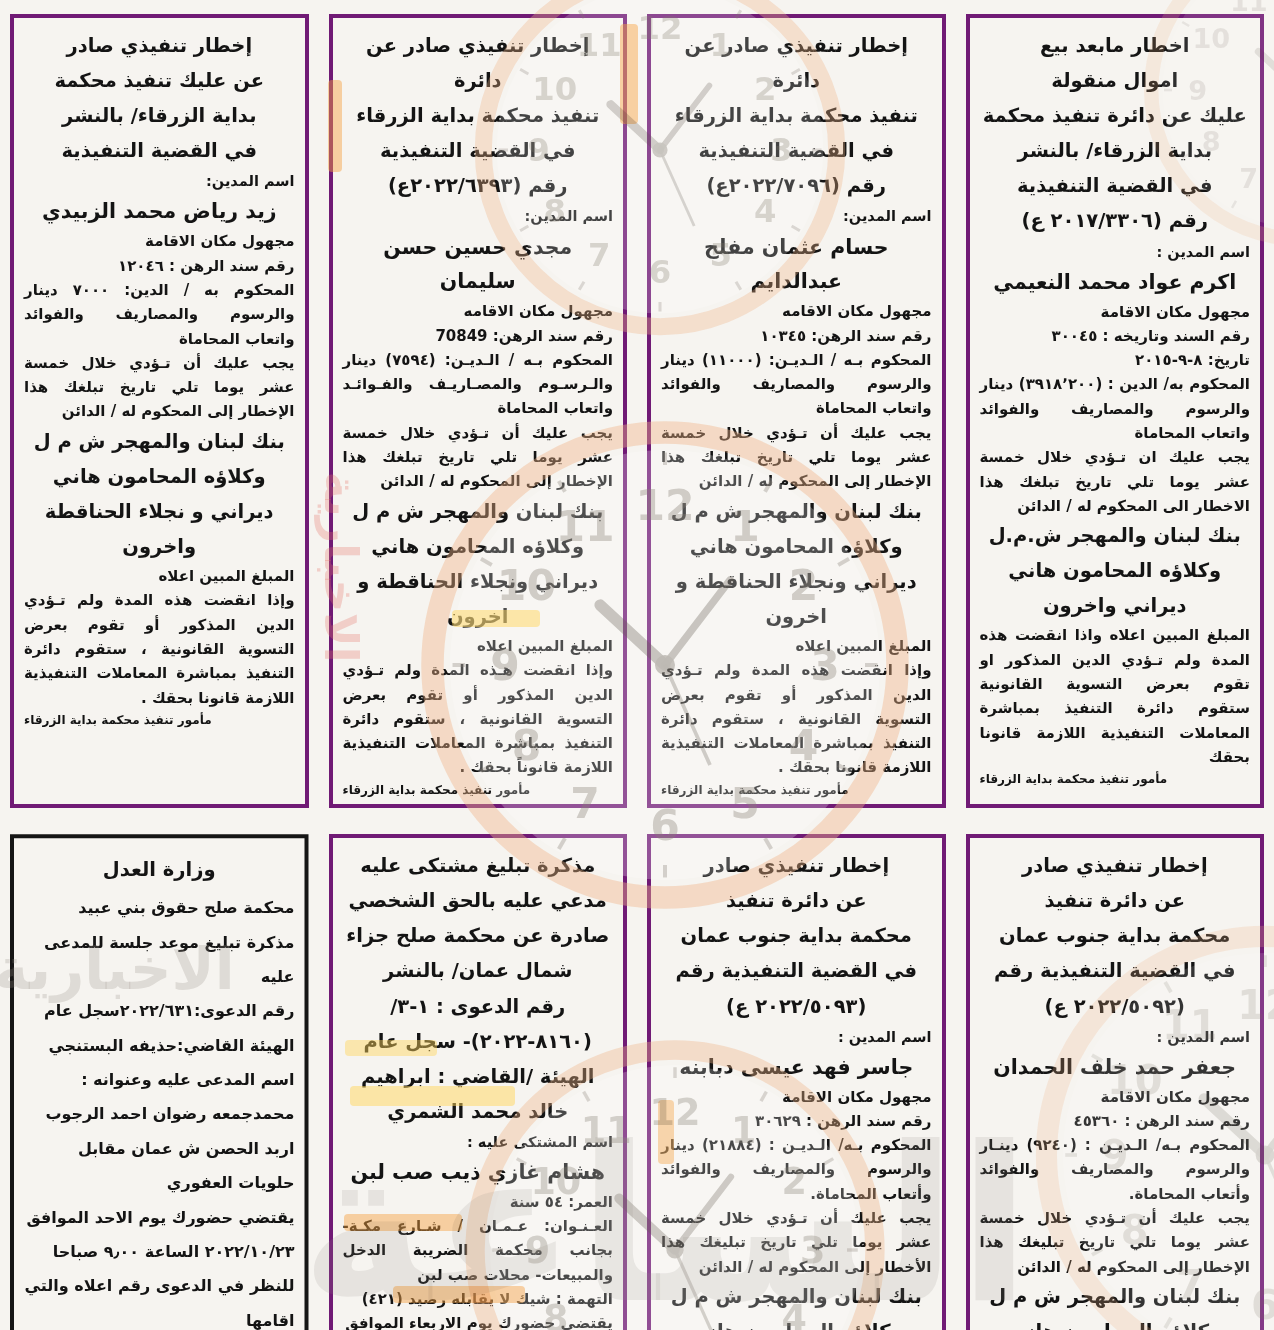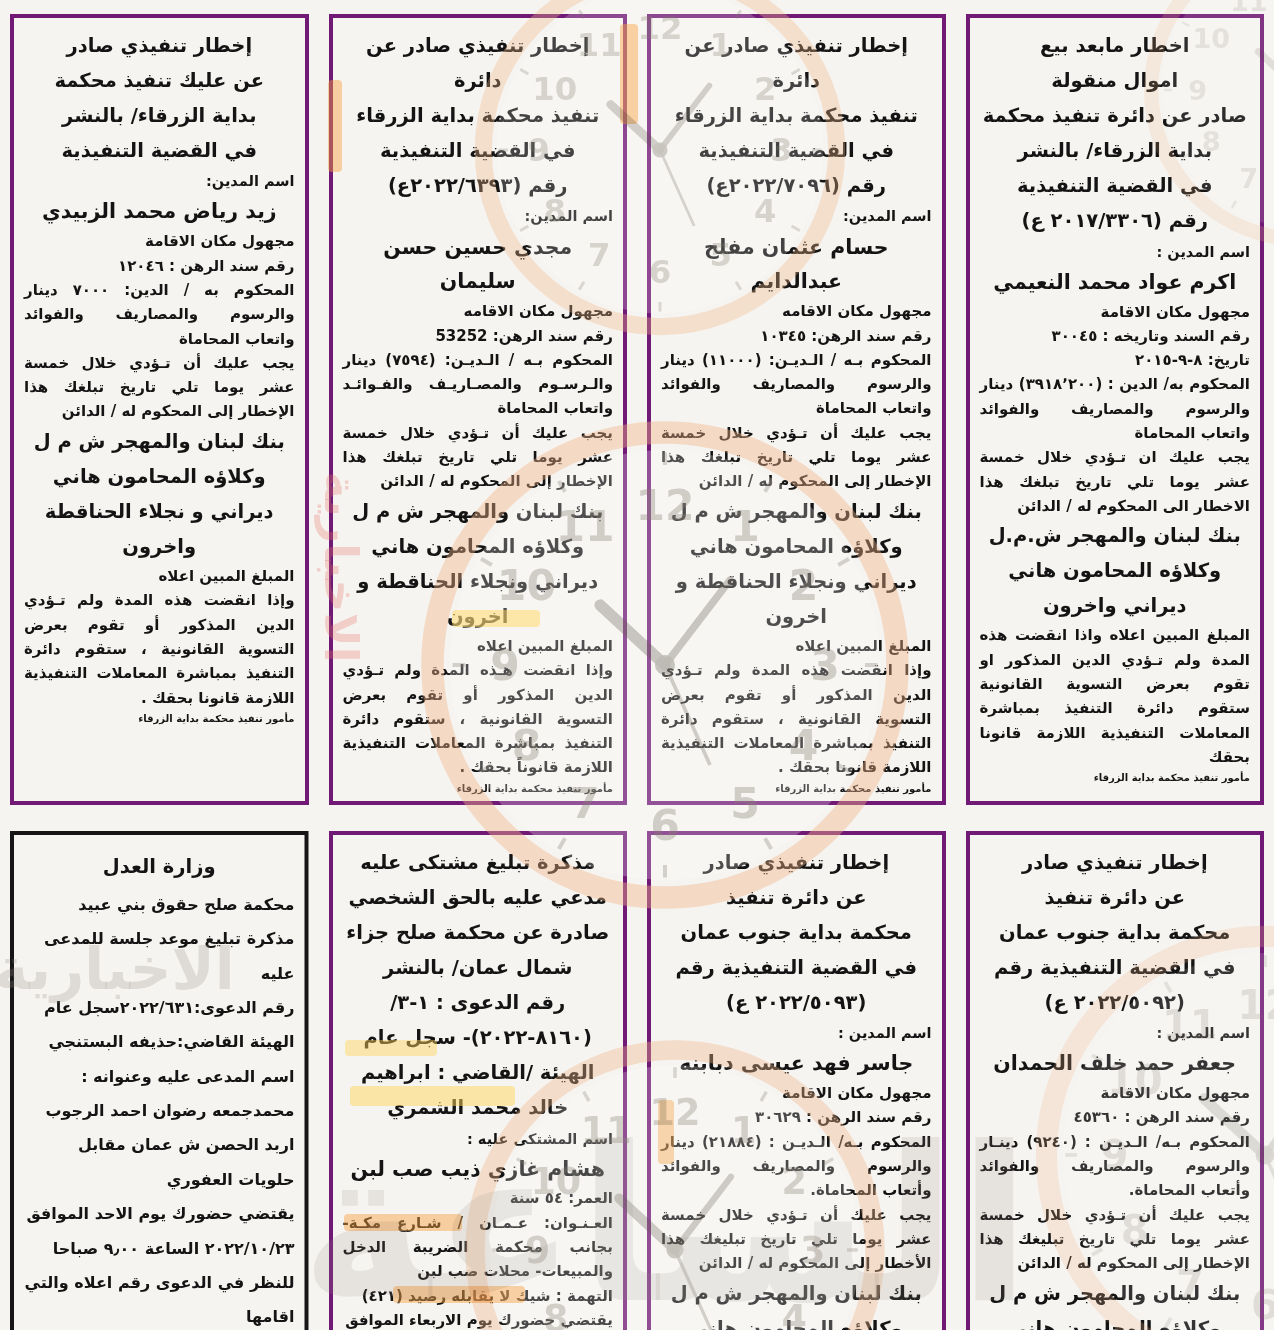--- a/index.html
+++ b/index.html
@@ -37,39 +37,39 @@
     clip-path:polygon(0 0,100% 0,100% calc(100% - 46px),calc(100% - 70px) 100%,70px 100%,0 calc(100% - 46px));
     margin:4px;width:auto;height:calc(100% - 8px);
     padding:12px 10px 54px 10px;box-sizing:border-box;
   }
   p.ln{margin:0;font-weight:700;}
   .l-title{text-align:center;font-size:19.5px;line-height:1.8;}
   .l-label{text-align:right;font-size:14.5px;line-height:1.8;margin-top:4px;}
   .l-name{text-align:center;font-size:20.5px;line-height:1.7;margin:4px 0;}
   .l-body{text-align:justify;text-align-last:right;font-size:15px;line-height:1.62;}
   .l-bank{text-align:center;font-size:19.5px;line-height:1.8;margin:6px 0 4px 0;}
-  .l-footer{text-align:right;font-size:10px;line-height:1.7;margin-top:8px;}
+  .l-footer{text-align:left;font-size:12px;line-height:1.7;margin-top:8px;}
   .l-center{font-size:16px;line-height:2.15;}
   .l-center-big{text-align:center;font-size:19.5px;line-height:2.1;}
   
   .wm{position:absolute;inset:0;z-index:5;pointer-events:none;}
   .clock{position:absolute;}
   .ghost{position:absolute;font-weight:700;white-space:nowrap;}
   .hl{position:absolute;mix-blend-mode:multiply;border-radius:4px;}
 </style>
 </head>
 <body>
 
 <div class="page">
   <div class="grid">
     <article class="notice">
         <div class="inner">
           <p class="ln l-title">اخطار مابعد  بيع</p>
           <p class="ln l-title">اموال منقولة</p>
-          <p class="ln l-title">صادر عن دائرة تنفيذ محكمة</p>
+          <p class="ln l-title">عليك عن دائرة تنفيذ محكمة</p>
           <p class="ln l-title">بداية الزرقاء/ بالنشر</p>
           <p class="ln l-title">في القضية التنفيذية</p>
           <p class="ln l-title">رقم (٢٠١٧/٣٣٠٦ ع)</p>
           <p class="ln l-label">اسم المدين :</p>
           <p class="ln l-name">اكرم عواد محمد النعيمي</p>
           <p class="ln l-body">مجهول مكان الاقامة</p>
           <p class="ln l-body">رقم السند وتاريخه : ٣٠٠٤٥</p>
           <p class="ln l-body">تاريخ: ٨-٩-٢٠١٥</p>
           <p class="ln l-body">المحكوم به/ الدين : (٣٩١٨٬٢٠٠) دينار والرسوم والمصاريف والفوائد واتعاب المحاماة</p>
           <p class="ln l-body">يجب عليك ان تـؤدي خلال خمسة عشر يوما تلي تاريخ تبلغك هذا الاخطار الى المحكوم له / الدائن</p>
@@ -98,21 +98,21 @@
       </article>
     <article class="notice">
         <div class="inner">
           <p class="ln l-title">إخطار تنفيذي صادر عن دائرة</p>
           <p class="ln l-title">تنفيذ محكمة بداية الزرقاء</p>
           <p class="ln l-title">في القضية التنفيذية</p>
           <p class="ln l-title">رقم (٢٠٢٢/٦٣٩٣ع)</p>
           <p class="ln l-label">اسم المدين:</p>
           <p class="ln l-name">مجدي حسين حسن سليمان</p>
           <p class="ln l-body">مجهول مكان الاقامه</p>
-          <p class="ln l-body">رقم سند الرهن: 53252</p>
+          <p class="ln l-body">رقم سند الرهن: 70849</p>
           <p class="ln l-body">المحكوم بـه / الـديـن:  (٧٥٩٤) دينار والـرسـوم والمصـاريـف والفـوائـد واتعاب المحاماة</p>
           <p class="ln l-body">يجب عليك أن تـؤدي  خلال خمسة عشر يوما تلي تاريخ تبلغك هذا الإخطار إلى المحكوم له / الدائن</p>
           <p class="ln l-bank">بنك لبنان والمهجر ش م ل وكلاؤه المحامون هاني ديراني ونجلاء الحناقطة و اخرون</p>
           <p class="ln l-body">المبلغ المبين اعلاه</p>
           <p class="ln l-body">وإذا انقضت هـذه المدة ولم تـؤدي الدين المذكور أو تقوم بعرض التسوية القانونية ، ستقوم دائرة التنفيذ بمباشرة المعاملات التنفيذية اللازمة قانوناً بحقك .</p>
           <p class="ln l-footer">مأمور تنفيذ محكمة بداية الزرقاء</p>
         </div>
       </article>
     <article class="notice">
         <div class="inner">

